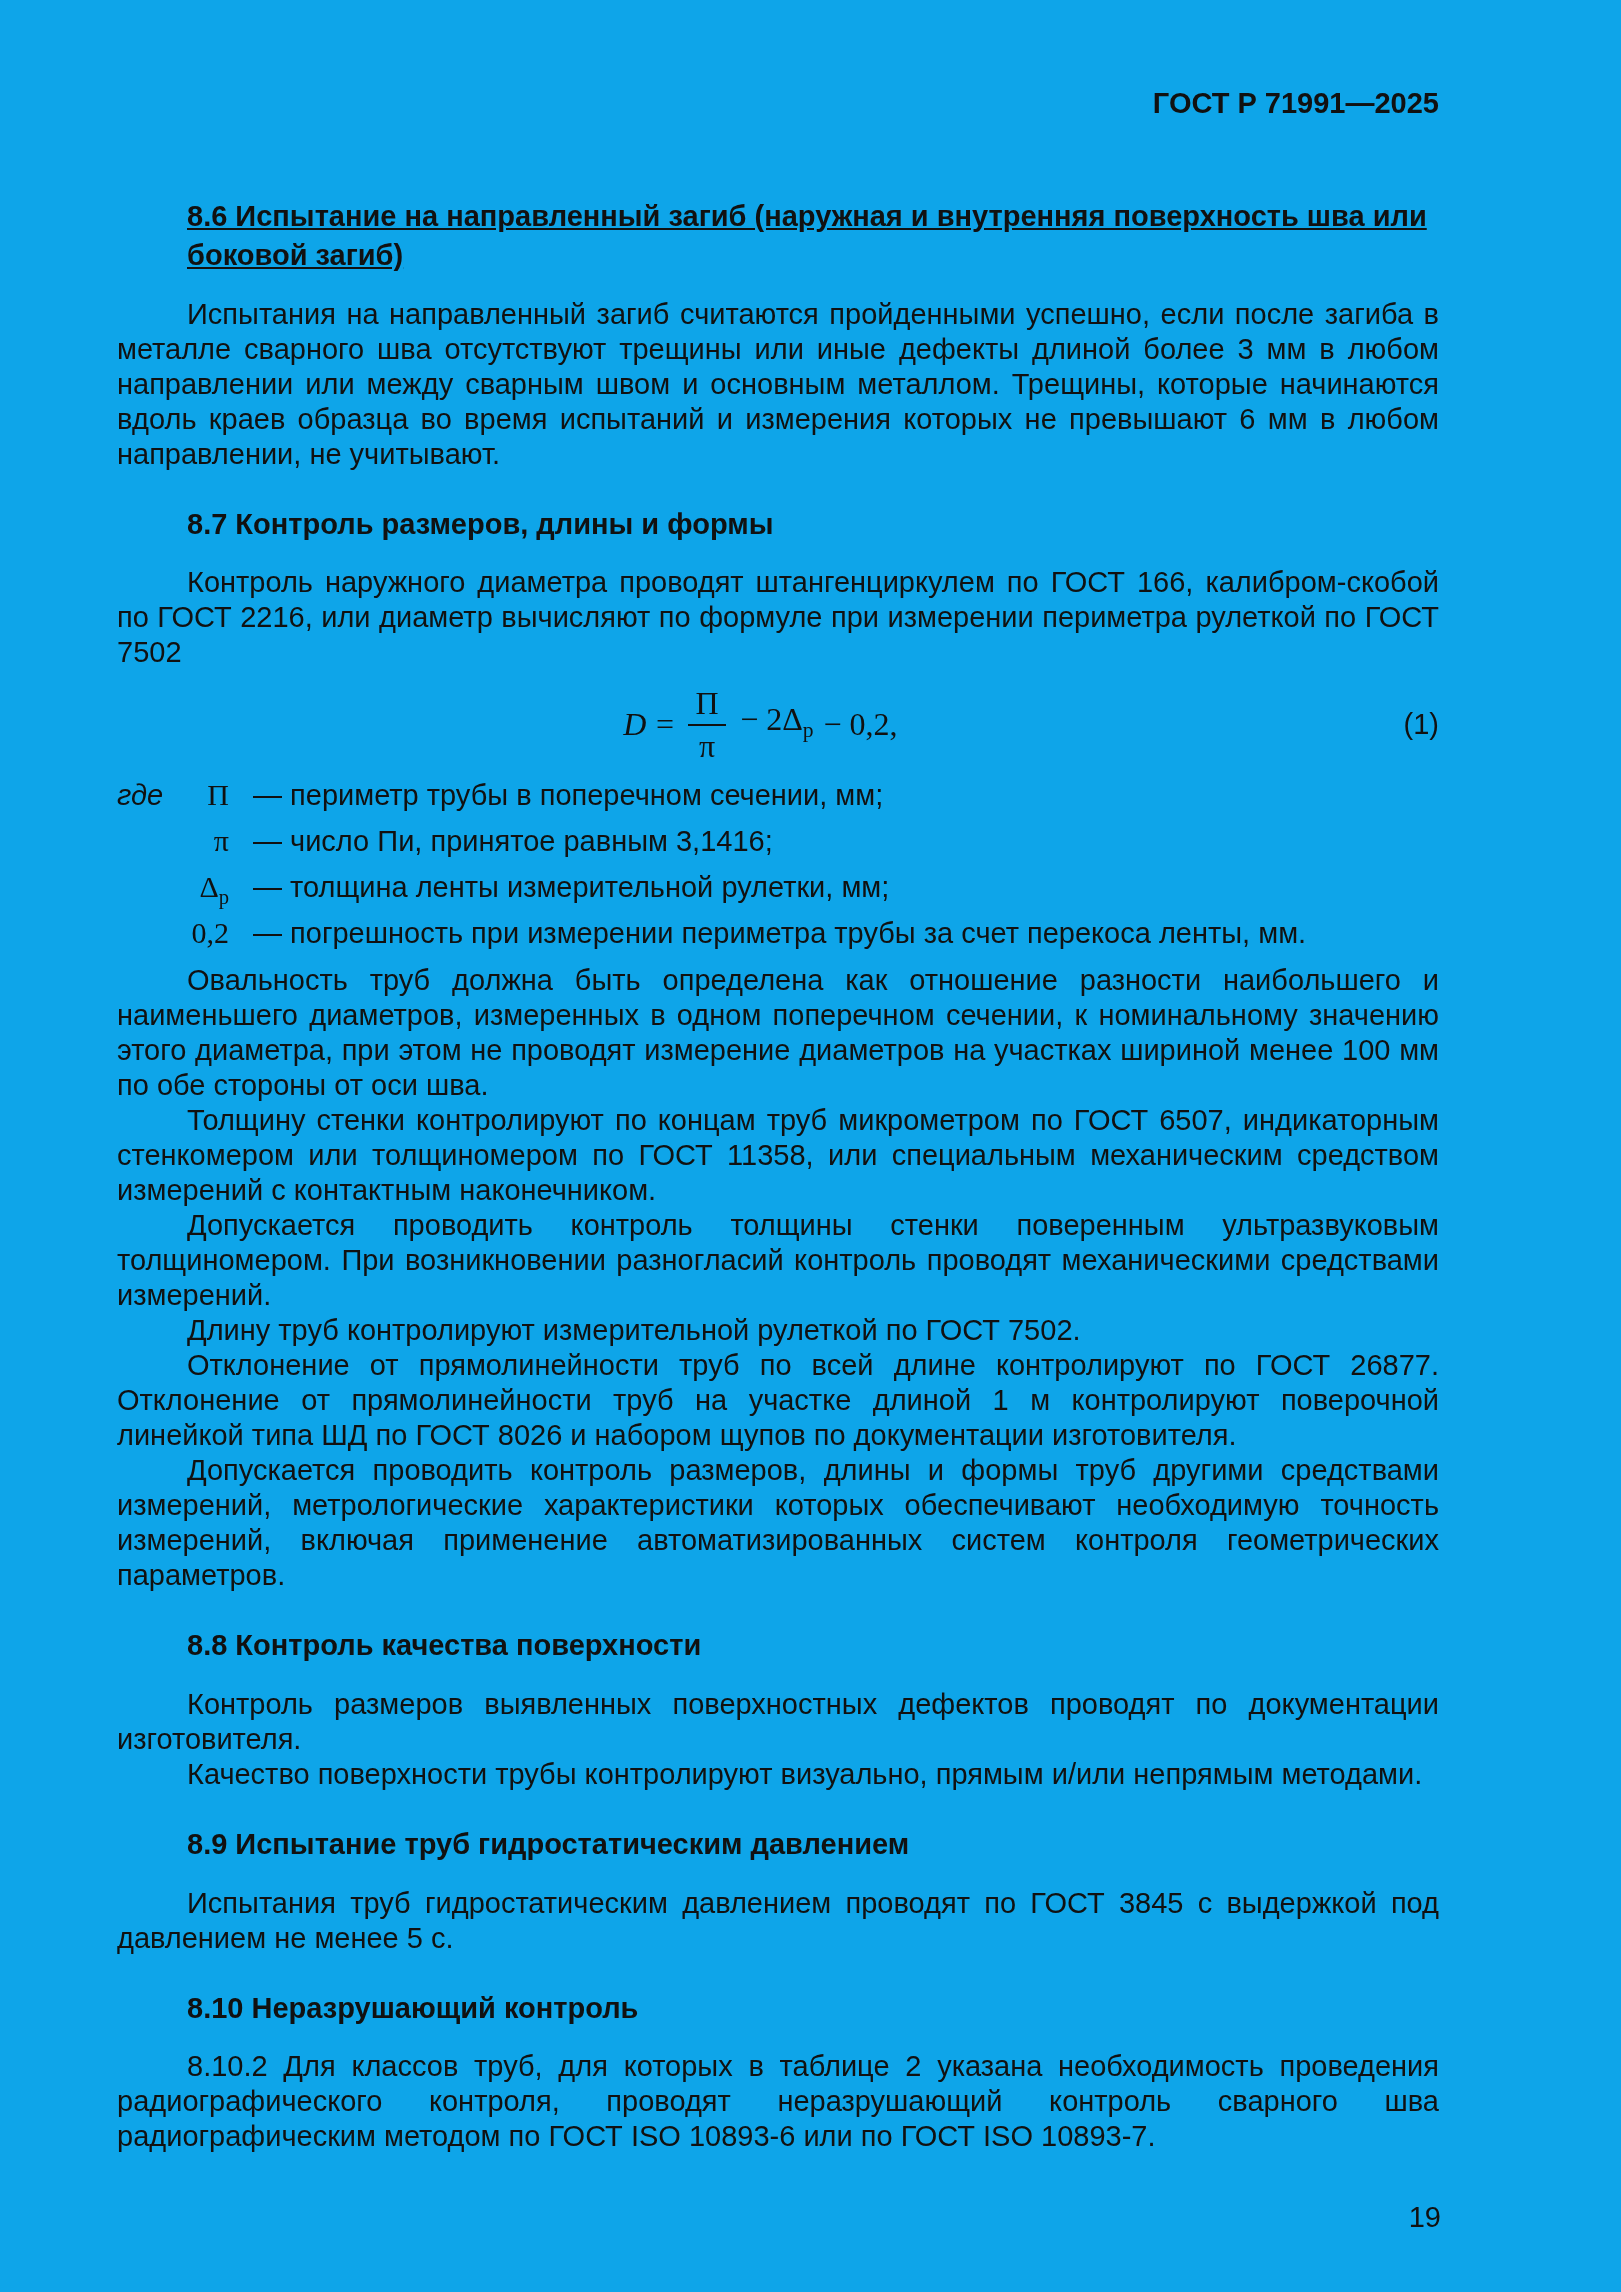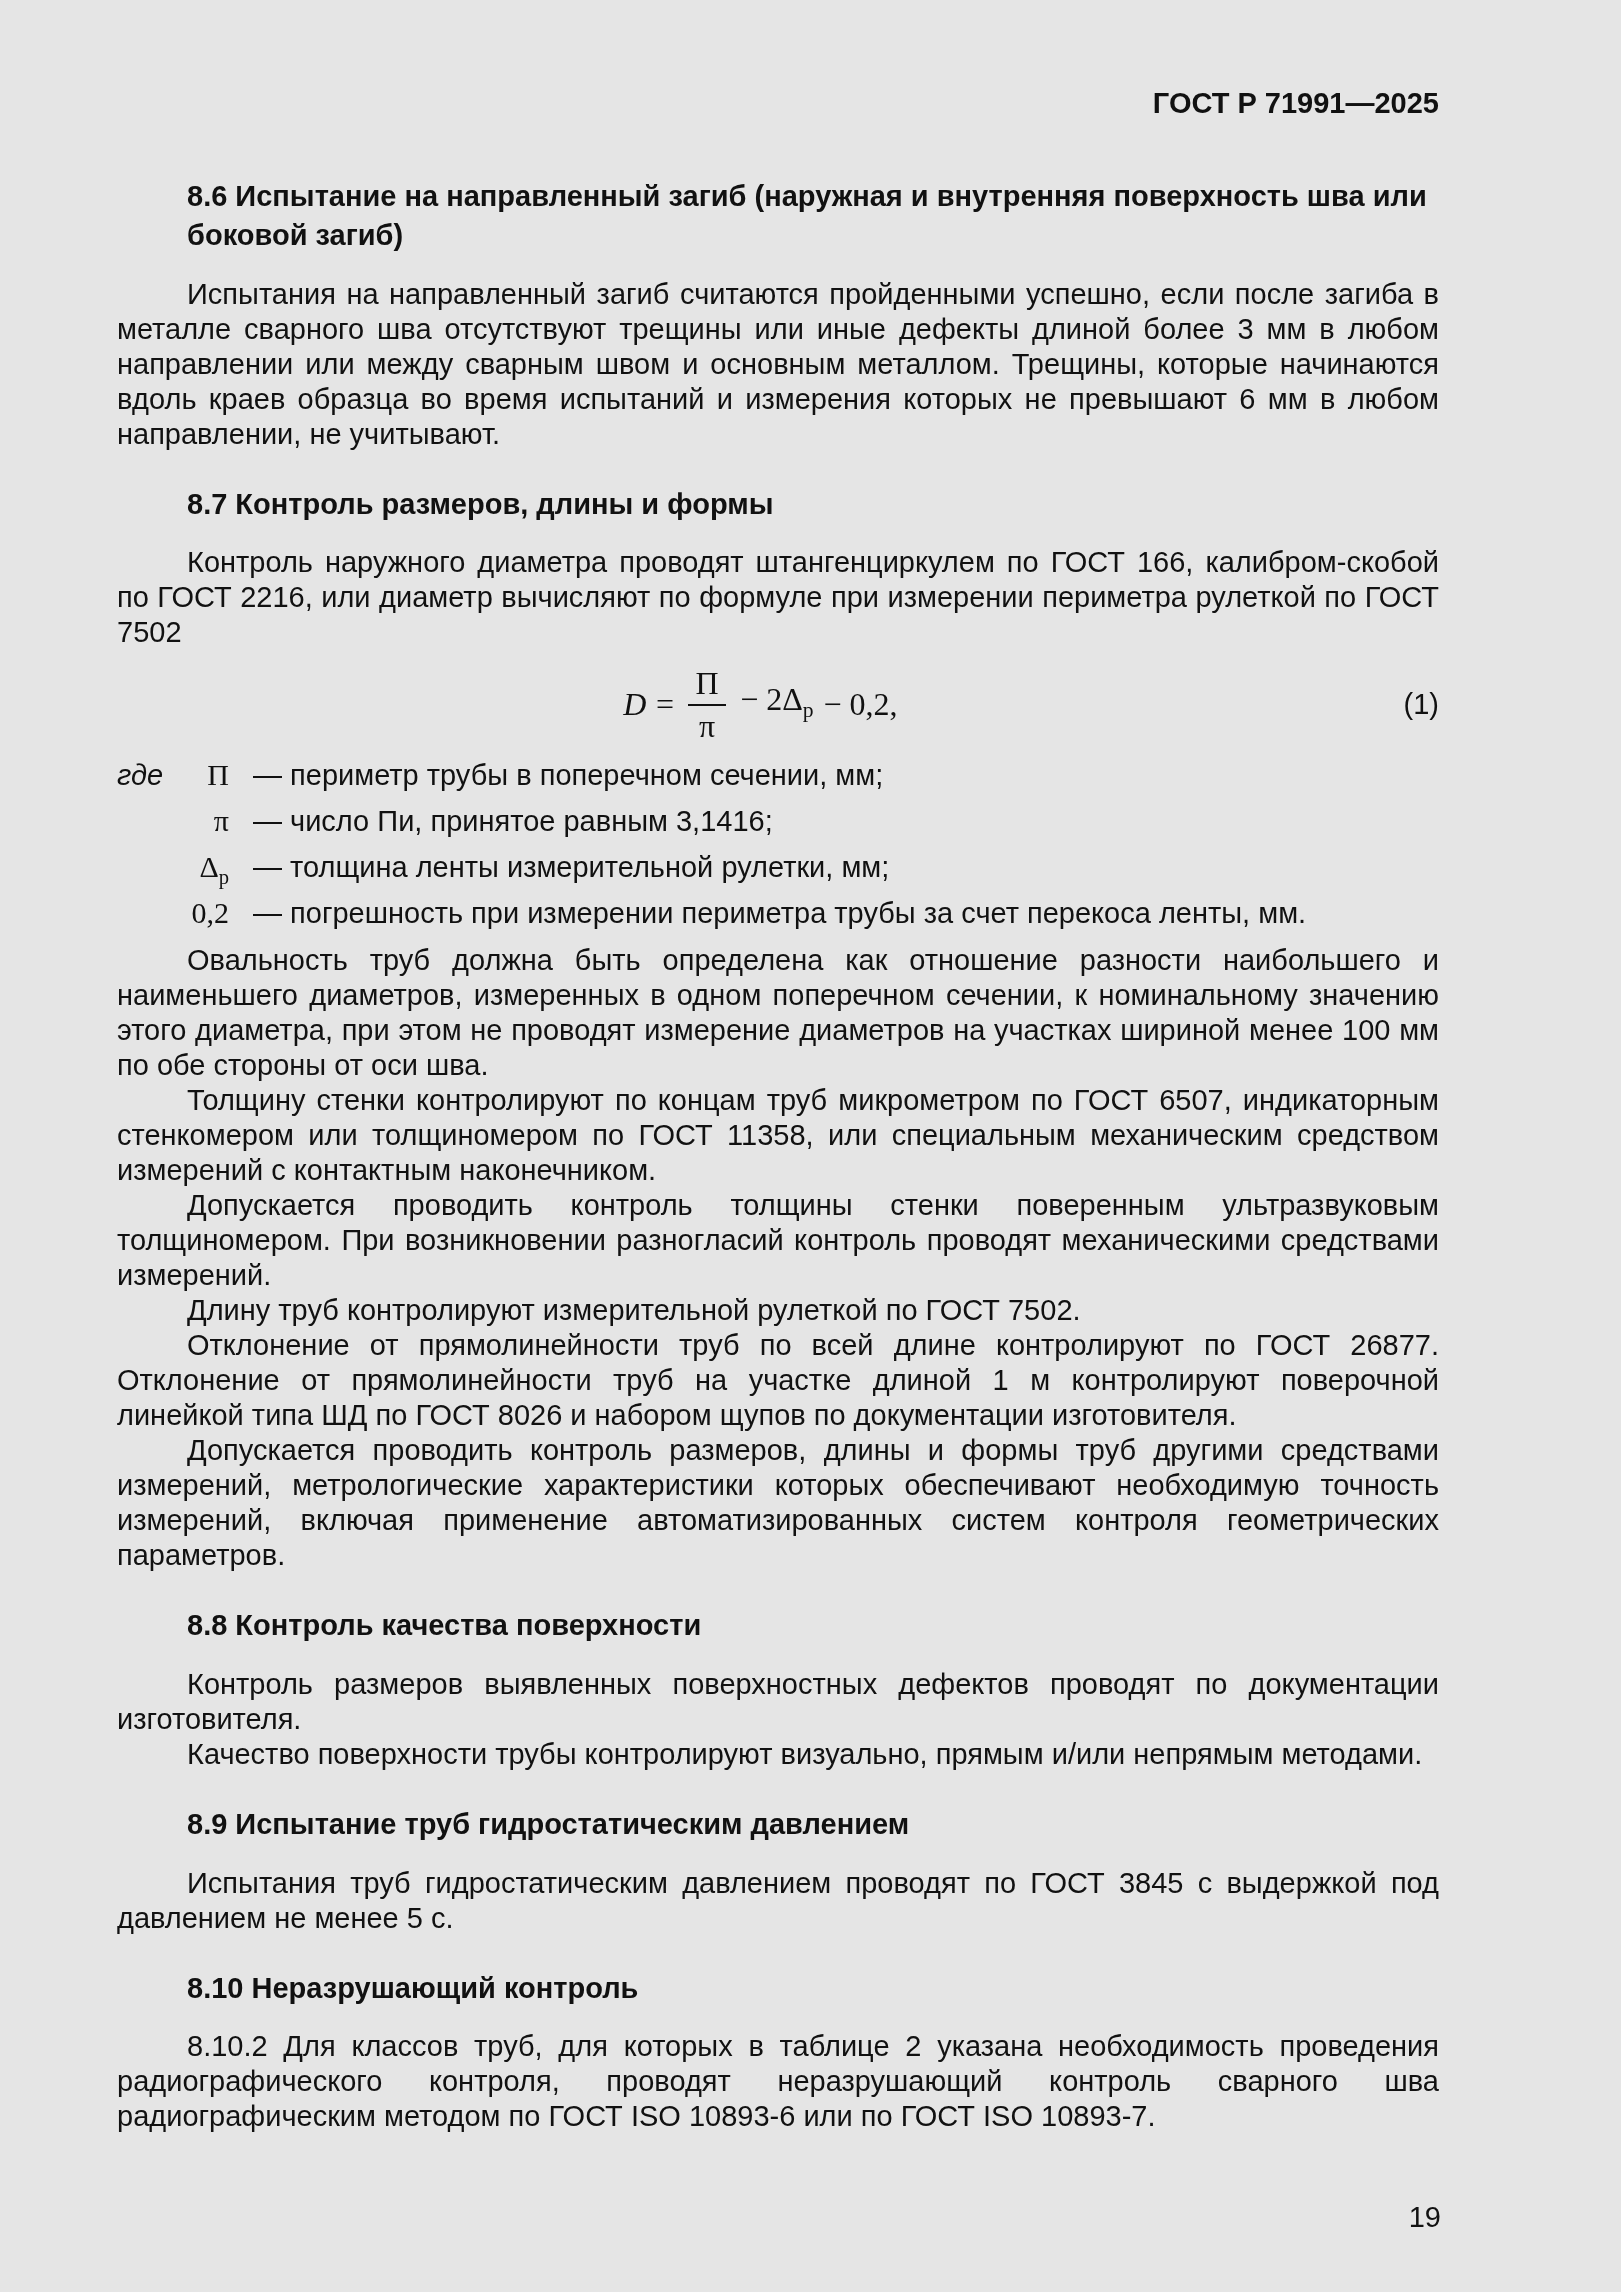--- a/index.html
+++ b/index.html
@@ -1,20 +1,20 @@
 <!DOCTYPE html>
 <html lang="ru"><head>
 <meta charset="utf-8">
 <style>
   html, body { margin: 0; padding: 0; background: #ffffff; }
   .page {
     position: relative;
     width: 1621px;
     height: 2293px;
-    background: #e5e5e5;
+    background: #0ea5e9;
     color: #111111;
     font-family: "Liberation Sans", sans-serif;
     overflow: hidden;
   }
   .content {
     position: absolute;
     left: 117px;
     top: 0;
     width: 1322px;
     font-size: 29px;
@@ -25,21 +25,21 @@
     text-align: right;
     font-weight: bold;
     font-size: 29px;
   }
   h2.sec-title {
     font-size: 29px;
     font-weight: bold;
     line-height: 39px;
     margin: 33px 0 21.6px 70px;
   }
-  h2.first { margin-top: 56px; }
+  h2.first { margin-top: 76px; text-decoration: underline; }
   p.body-par {
     margin: 0;
     text-align: justify;
     text-indent: 70px;
     hyphens: auto;
   }
   
   .formula-row {
     display: flex;
     align-items: center;

